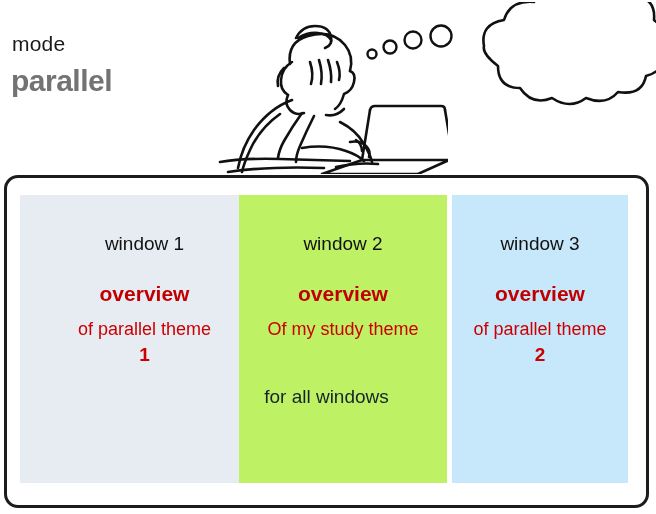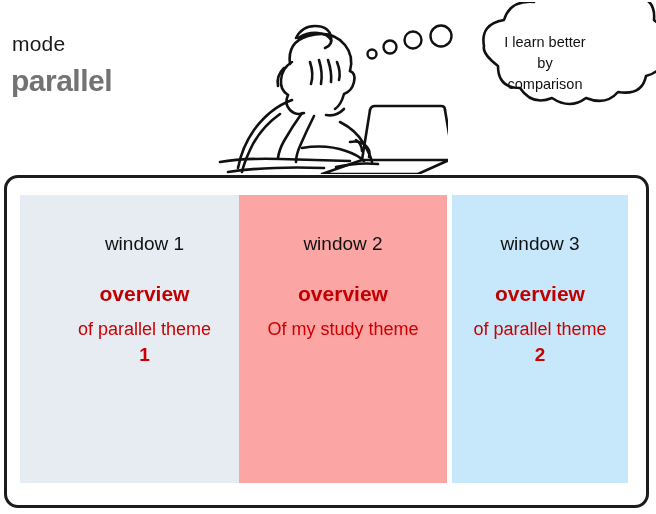--- a/index.html
+++ b/index.html
@@ -208,50 +208,46 @@
              q16 12 6 30
              q8 20 -14 26
              q-4 20 -28 16
              q-12 14 -32 6
              q-16 12 -34 0
              q-20 8 -32 -10
              q-22 0 -22 -22
              q-16 -12 -14 -20z"></path>
   </svg>
 
-  <div id="bubble-text">
-    <span>I learn better</span><br>
-    <span>by</span><br>
-    <span>comparison</span>
-  </div>
 </div>
 
 <div id="panel-container">
 
   <div class="panel" id="panel-1" style="background: rgb(231, 236, 243);">
     <div class="panel-title">window 1</div>
     <div class="panel-heading">overview</div>
     <div class="panel-sub">
       <span>of parallel theme</span>
       <span class="emph">1</span>
     </div>
   </div>
 
-  <div class="panel" id="panel-2" style="background: #fca5a5;">
+  <div class="panel" id="panel-2" style="background: #bef264;">
     <div class="panel-title">window 2</div>
     <div class="panel-heading">overview</div>
     <div class="panel-sub">
       <span>Of my study theme</span>
     </div>
   </div>
 
   <div class="panel" id="panel-3" style="background: rgb(199, 231, 251);">
     <div class="panel-title">window 3</div>
     <div class="panel-heading">overview</div>
     <div class="panel-sub">
       <span>of parallel theme</span>
       <span class="emph">2</span>
     </div>
   </div>
 </div>
 
 <div id="caption">
+  <span class="line2">for all windows</span>
 </div>
 
 </body></html>

